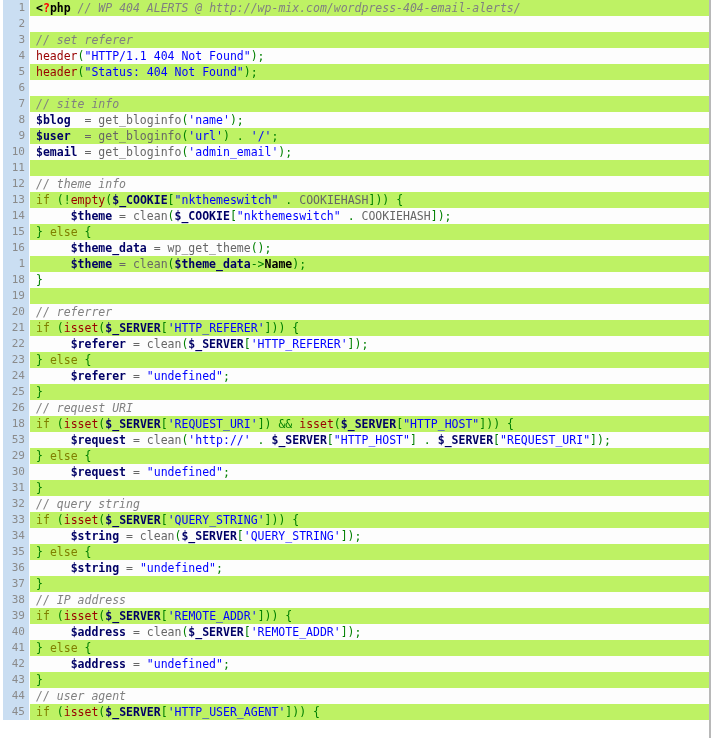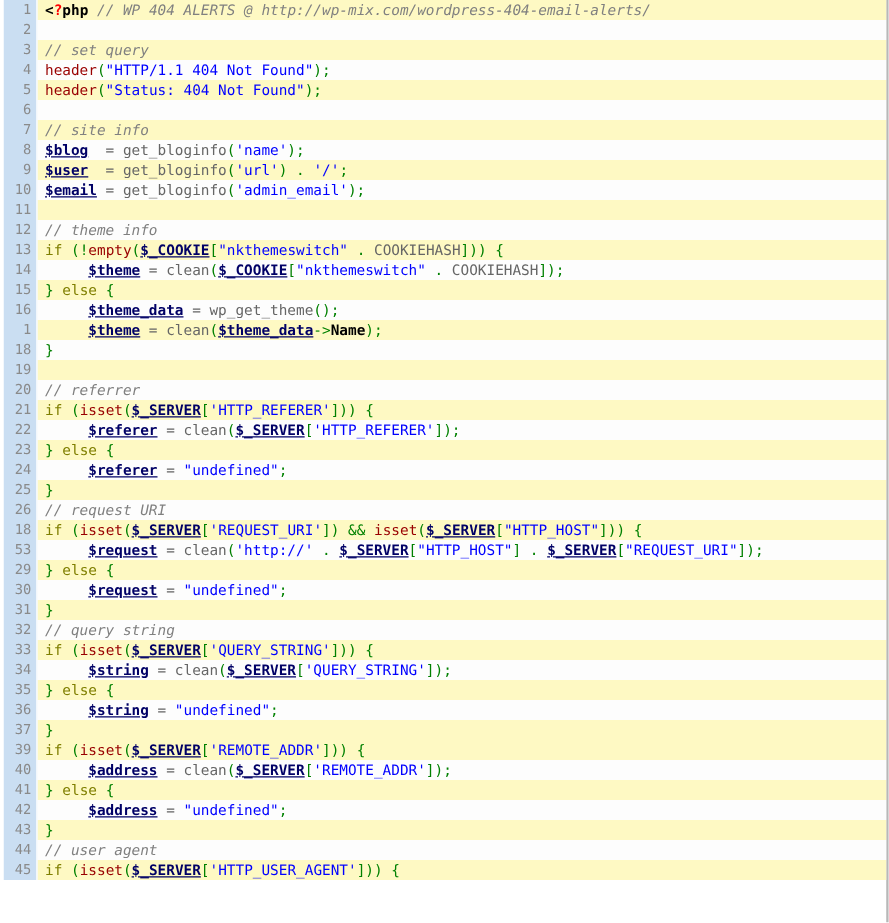--- a/index.html
+++ b/index.html
@@ -24,21 +24,21 @@
   }
   .code-table {
     border-collapse: collapse;
     border-spacing: 0;
     width: 708px;
     table-layout: fixed;
   }
   .code-row {
     height: 16px;
   }
-  .code-row.odd .line-code { background: #fef9c3; }
+  .code-row.odd .line-code { background: #bef264; }
   .code-row.even .line-code { background: #fdfdfd; }
   .line-num {
     width: 22px;
     min-width: 22px;
     background: #cadef2;
     color: #8a8a8a;
     text-align: right;
     padding: 0 4px 0 0;
     font-family: "DejaVu Sans Mono", monospace;
     font-size: 11px;
@@ -57,42 +57,42 @@
     white-space: pre;
     color: #666666;
     letter-spacing: 0px;
   }
   
   .t-plain   { color: #666666; }
   .t-comment { color: #808080; font-style: italic; }
   .t-kw      { color: #7f7f00; }
   .t-fn      { color: #990000; }
   .t-str     { color: #0000ff; }
-  .t-var     { color: #000066; font-weight: bold; text-decoration: underline; }
+  .t-var     { color: #000066; font-weight: bold; }
   .t-punc    { color: #008000; }
   .t-tag     { color: #000000; font-weight: bold; }
   .t-tagq    { color: #ff0000; font-weight: bold; }
 </style>
 </head>
 <body>
 
 <div id="code-viewer">
   <table class="code-table">
     <tbody id="code-body">
         <tr class="code-row odd">
           <td class="line-num">1</td>
           <td class="line-code"><span class="t-tag">&lt;</span><span class="t-tagq">?</span><span class="t-tag">php</span><span class="t-plain"> </span><span class="t-comment">// WP 404 ALERTS @ http://wp-mix.com/wordpress-404-email-alerts/</span></td>
         </tr>
         <tr class="code-row even">
           <td class="line-num">2</td>
           <td class="line-code">&nbsp;</td>
         </tr>
         <tr class="code-row odd">
           <td class="line-num">3</td>
-          <td class="line-code"><span class="t-comment">// set query</span></td>
+          <td class="line-code"><span class="t-comment">// set referer</span></td>
         </tr>
         <tr class="code-row even">
           <td class="line-num">4</td>
           <td class="line-code"><span class="t-fn">header</span><span class="t-punc">(</span><span class="t-str">"HTTP/1.1 404 Not Found"</span><span class="t-punc">)</span><span class="t-punc">;</span></td>
         </tr>
         <tr class="code-row odd">
           <td class="line-num">5</td>
           <td class="line-code"><span class="t-fn">header</span><span class="t-punc">(</span><span class="t-str">"Status: 404 Not Found"</span><span class="t-punc">)</span><span class="t-punc">;</span></td>
         </tr>
         <tr class="code-row even">
@@ -215,20 +215,24 @@
           <td class="line-num">35</td>
           <td class="line-code"><span class="t-punc">}</span><span class="t-plain"> </span><span class="t-kw">else</span><span class="t-plain"> </span><span class="t-punc">{</span></td>
         </tr>
         <tr class="code-row even">
           <td class="line-num">36</td>
           <td class="line-code"><span class="t-plain">     </span><span class="t-var">$string</span><span class="t-plain"> = </span><span class="t-str">"undefined"</span><span class="t-punc">;</span></td>
         </tr>
         <tr class="code-row odd">
           <td class="line-num">37</td>
           <td class="line-code"><span class="t-punc">}</span></td>
+        </tr>
+        <tr class="code-row even">
+          <td class="line-num">38</td>
+          <td class="line-code"><span class="t-comment">// IP address</span></td>
         </tr>
         <tr class="code-row odd">
           <td class="line-num">39</td>
           <td class="line-code"><span class="t-kw">if</span><span class="t-plain"> </span><span class="t-punc">(</span><span class="t-fn">isset</span><span class="t-punc">(</span><span class="t-var">$_SERVER</span><span class="t-punc">[</span><span class="t-str">'REMOTE_ADDR'</span><span class="t-punc">]))</span><span class="t-plain"> </span><span class="t-punc">{</span></td>
         </tr>
         <tr class="code-row even">
           <td class="line-num">40</td>
           <td class="line-code"><span class="t-plain">     </span><span class="t-var">$address</span><span class="t-plain"> = clean</span><span class="t-punc">(</span><span class="t-var">$_SERVER</span><span class="t-punc">[</span><span class="t-str">'REMOTE_ADDR'</span><span class="t-punc">])</span><span class="t-punc">;</span></td>
         </tr>
         <tr class="code-row odd">

